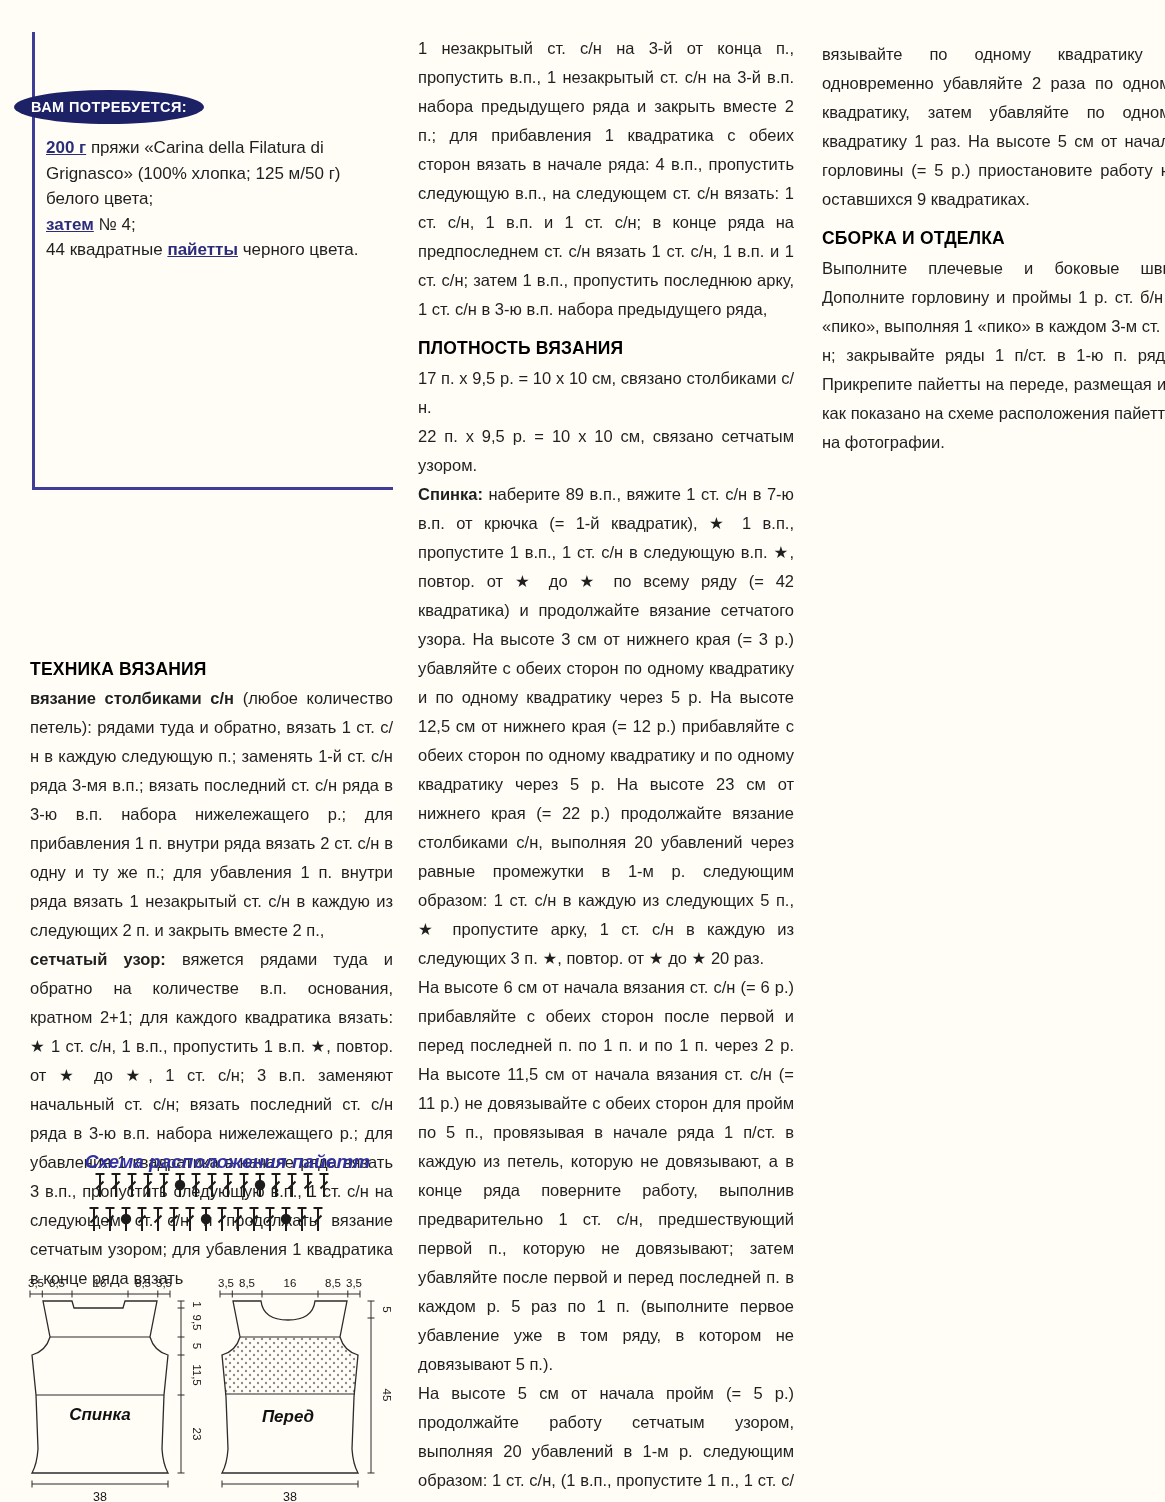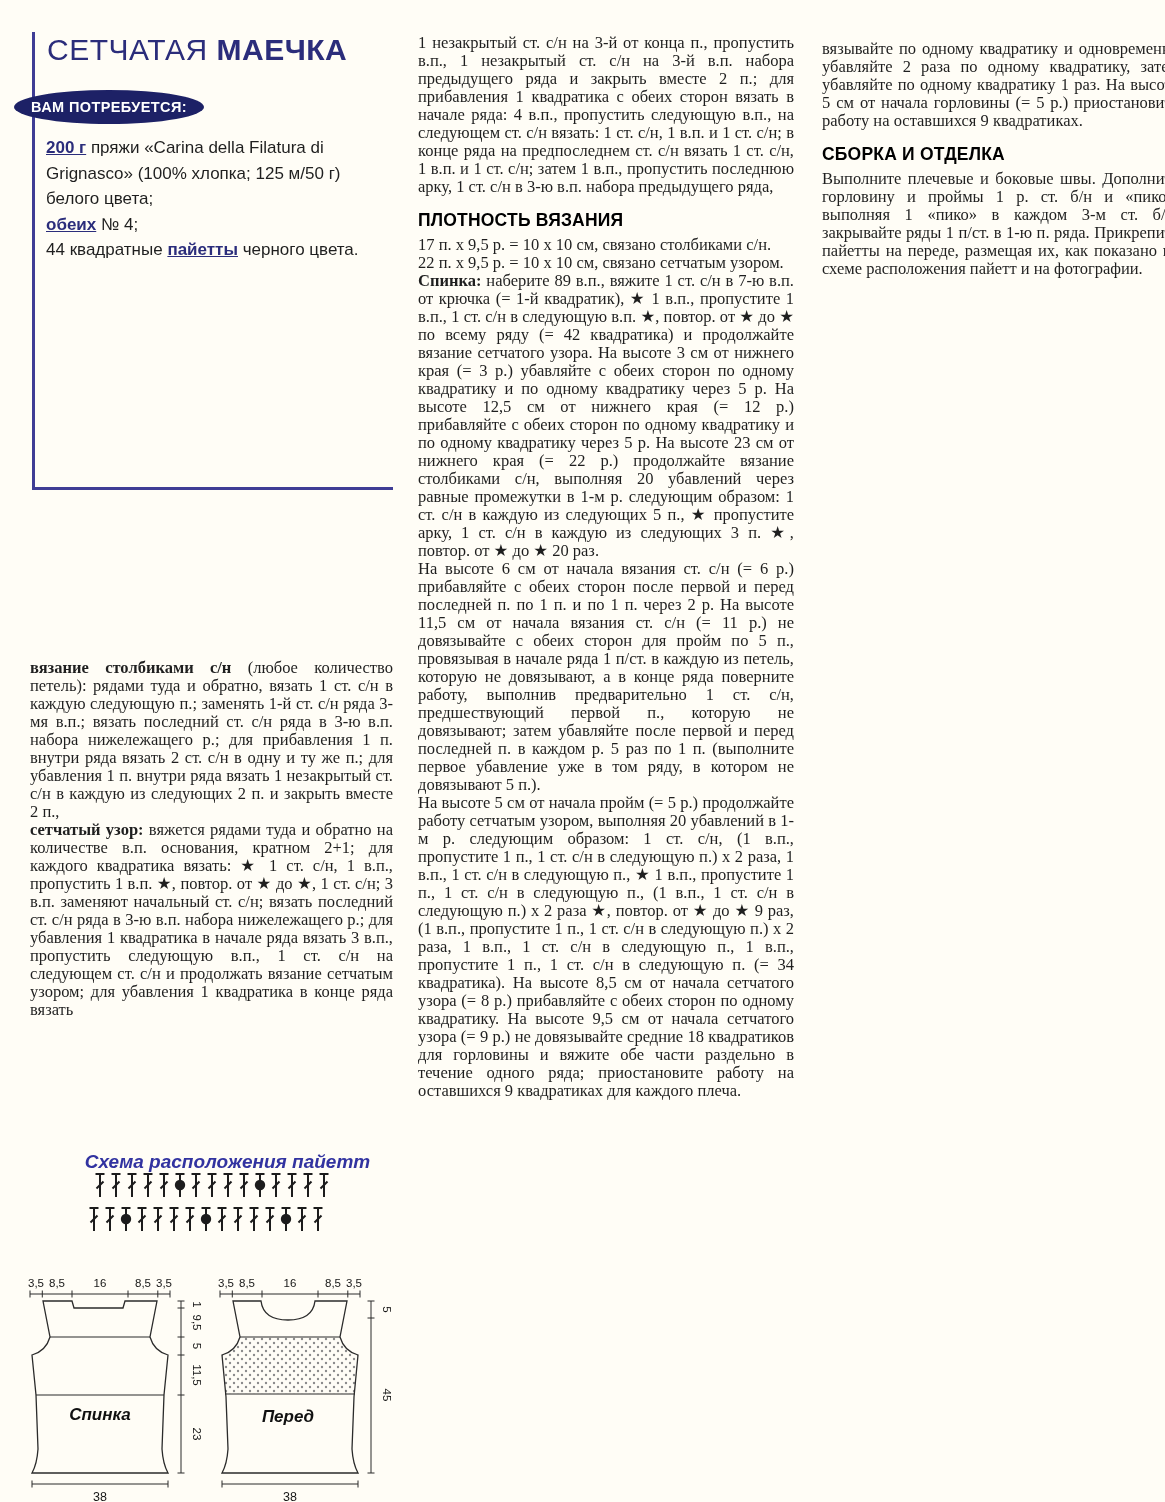--- a/index.html
+++ b/index.html
@@ -17,21 +17,21 @@
   .title b { font-weight:bold; }
 
   .badge { position:absolute; left:14px; top:90px; width:190px; height:34px; background:#1d2166;
            border-radius:50%; display:flex; align-items:center; justify-content:center; z-index:2; }
   .badge span { color:#ffffff; font-weight:bold; font-size:14.5px; letter-spacing:0.4px; }
 
   .materials { position:absolute; left:46px; top:135px; width:350px; font-size:17px; line-height:25.5px; }
   .materials p { margin:0; }
   .materials b { color:#2b2d7b;text-decoration:underline; }
 
-  .body-text { font-size:16.5px; line-height:18px; text-align:justify; margin:0;font-family:Liberation Serif, serif; }
+  .body-text { font-size:16.5px; line-height:29px; text-align:justify; margin:0; }
   .body-text .lead { font-weight:bold; }
 
   h2.sec { font-size:17.5px; font-weight:bold; color:#000000; margin:14px 0 5px 0; letter-spacing:0.2px; }
 
   .technique { position:absolute; left:30px; top:659px; width:363px; }
   .technique h2 { margin:0 0 4px 0; }
 
   .schema-title { position:absolute; left:30px; top:1135px; width:363px; margin:16px; text-align:center;
                   font-size:19px; font-weight:bold; font-style:italic; color:#3233a0; }
 
@@ -57,33 +57,33 @@
   .right-col { left:822px; top:40px; width:357px; }
 </style>
 </head>
 <body>
 
 <div class="page">
 
   <div class="frame-v"></div>
   <div class="frame-h"></div>
 
-  <h1 class="title"><span>СЕТЧАТАЯ</span>&nbsp;<b>МАЕЧКА</b></h1>
 
   <div class="badge">
     <span>ВАМ ПОТРЕБУЕТСЯ:</span>
   </div>
 
   <div class="materials">
     <p><span></span><b>200 г</b><span> пряжи «Carina della Filatura di Grignasco» (100% хлопка; 125 м/50 г) белого цвета;</span></p>
-    <p><span></span><b>обеих</b><span> № 4;</span></p>
+    <p><span></span><b>затем</b><span> № 4;</span></p>
     <p><span>44 квадратные </span><b>пайетты</b><span> черного цвета.</span></p>
   </div>
 
   <div class="technique">
+    <h2 class="sec">ТЕХНИКА ВЯЗАНИЯ</h2>
     <p class="body-text"><b class="lead">вязание столбиками с/н</b><span> (любое количество петель): рядами туда и обратно, вязать 1 ст. с/н в каждую следующую п.; заменять 1-й ст. с/н ряда 3-мя в.п.; вязать последний ст. с/н ряда в 3-ю в.п. набора нижележащего р.; для прибавления 1 п. внутри ряда вязать 2 ст. с/н в одну и ту же п.; для убавления 1 п. внутри ряда вязать 1 незакрытый ст. с/н в каждую из следующих 2 п. и закрыть вместе 2 п.,</span></p>
     <p class="body-text"><b class="lead">сетчатый узор:</b><span> вяжется рядами туда и обратно на количестве в.п. основания, кратном 2+1; для каждого квадратика вязать: ★ 1 ст. с/н, 1 в.п., пропустить 1 в.п. ★, повтор. от ★ до ★, 1 ст. с/н; 3 в.п. заменяют начальный ст. с/н; вязать последний ст. с/н ряда в 3-ю в.п. набора нижележащего р.; для убавления 1 квадратика в начале ряда вязать 3 в.п., пропустить следующую в.п., 1 ст. с/н на следующем ст. с/н и продолжать вязание сетчатым узором; для убавления 1 квадратика в конце ряда вязать</span></p>
   </div>
 
   <h3 class="schema-title">Схема расположения пайетт</h3>
 
   <div class="chart" id="sequin-chart">
       <div class="chart-row">
         <svg width="16" height="27" viewBox="0 0 16 27">
           <line x1="3.5" y1="2" x2="12.5" y2="2"></line>

